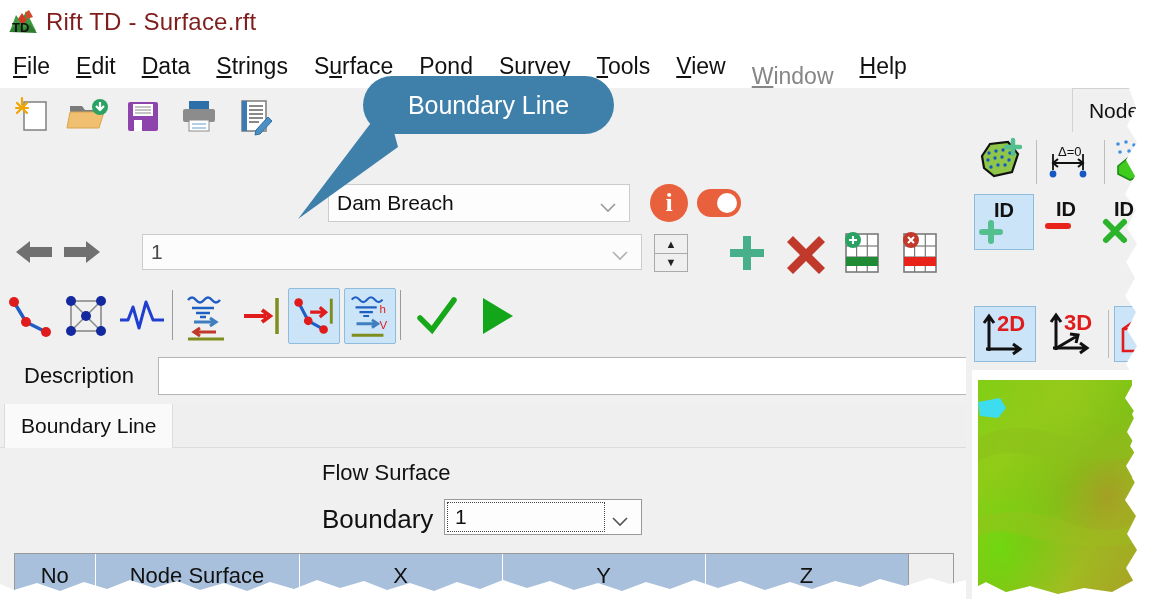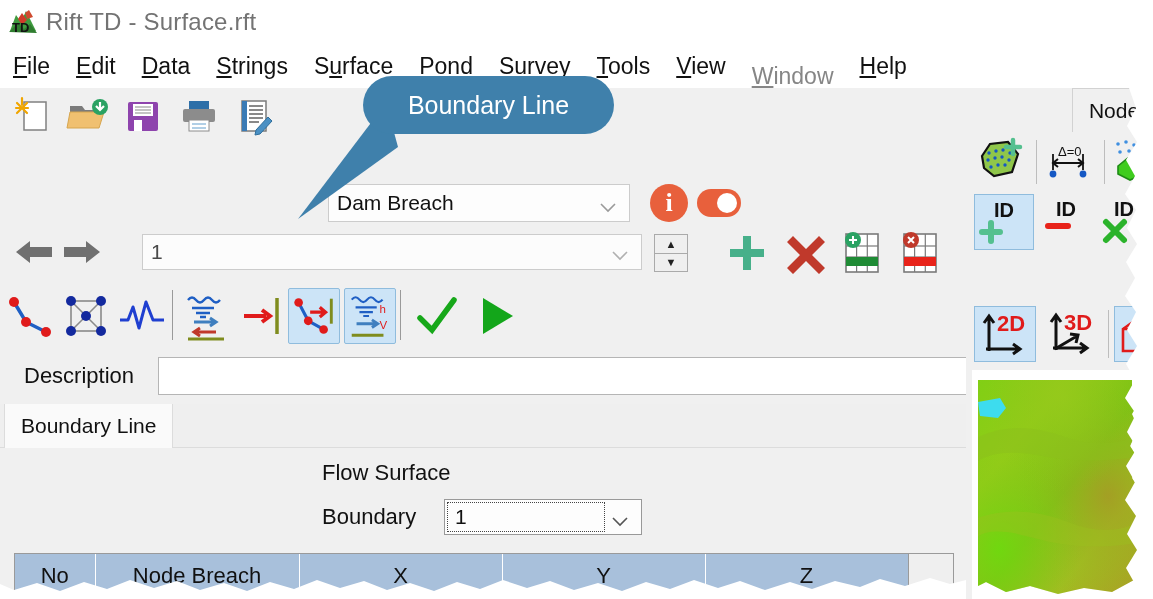--- a/index.html
+++ b/index.html
@@ -17,21 +17,21 @@
 
   
   .titlebar {
     position: absolute; left: 0; top: 0; width: 1153px; height: 44px;
     background: #ffffff;
     display: flex; align-items: center;
     padding-left: 8px;
   }
   .app-icon { width: 30px; height: 26px; position: relative; flex: none; margin-right: 8px; }
   .title-text {
-    font-size: 24px; color: #737373; font-weight: 400;
+    font-size: 24px; color: #7f1d1d; font-weight: 400;
     letter-spacing: 0.2px; white-space: nowrap;
   }
 
   
   .menubar {
     position: absolute; left: 0; top: 44px; width: 1153px; height: 44px;
     background: #ffffff;
     display: flex; align-items: center;
   }
   .menu-item {
@@ -130,21 +130,21 @@
     position: absolute; left: 4px; top: 0; height: 44px;
     padding: 0 16px;
     display: flex; align-items: center;
     font-size: 21px; color: #111;
     background: #fafafa;
     border-left: 1px solid #dcdcdc; border-right: 1px solid #dcdcdc;
   }
 
   
   .fb-title { position: absolute; left: 322px; top: 372px; font-size: 22px; color: #111; }
-  .fb-label { position: absolute; left: 322px; top: 416px; font-size: 22px; color: #111; }
+  .fb-label { position: absolute; left: 322px; top: 416px; font-size: 26px; color: #111; }
   .fb-combo {
     position: absolute; left: 444px; top: 411px; width: 198px; height: 36px;
     background: #fdfdfd; border: 1px solid #999;
     display: flex; align-items: center; padding-left: 6px;
     font-size: 21px; color: #111;
   }
   .fb-combo .inner {
     position: absolute; left: 2px; top: 2px; right: 36px; bottom: 2px;
     border: 1px dotted #444;
   }
@@ -480,21 +480,21 @@
             <path d="M2,3 L9,10 L16,3" stroke="#555" stroke-width="1.6" fill="none"></path>
           </svg>
       </span>
     </div>
 
     <div class="tablewrap">
       <table class="grid">
         <thead>
           <tr>
             <th class="col-no">No</th>
-            <th class="col-node">Node Breach</th>
+            <th class="col-node">Node Surface</th>
             <th class="col-xyz">X</th>
             <th class="col-xyz">Y</th>
             <th class="col-xyz">Z</th>
           </tr>
         </thead>
         <tbody>
           <tr class="r1">
             <td class="rowno">1</td>
             <td class="selcell">65337</td>
             <td>503,984.845</td>

